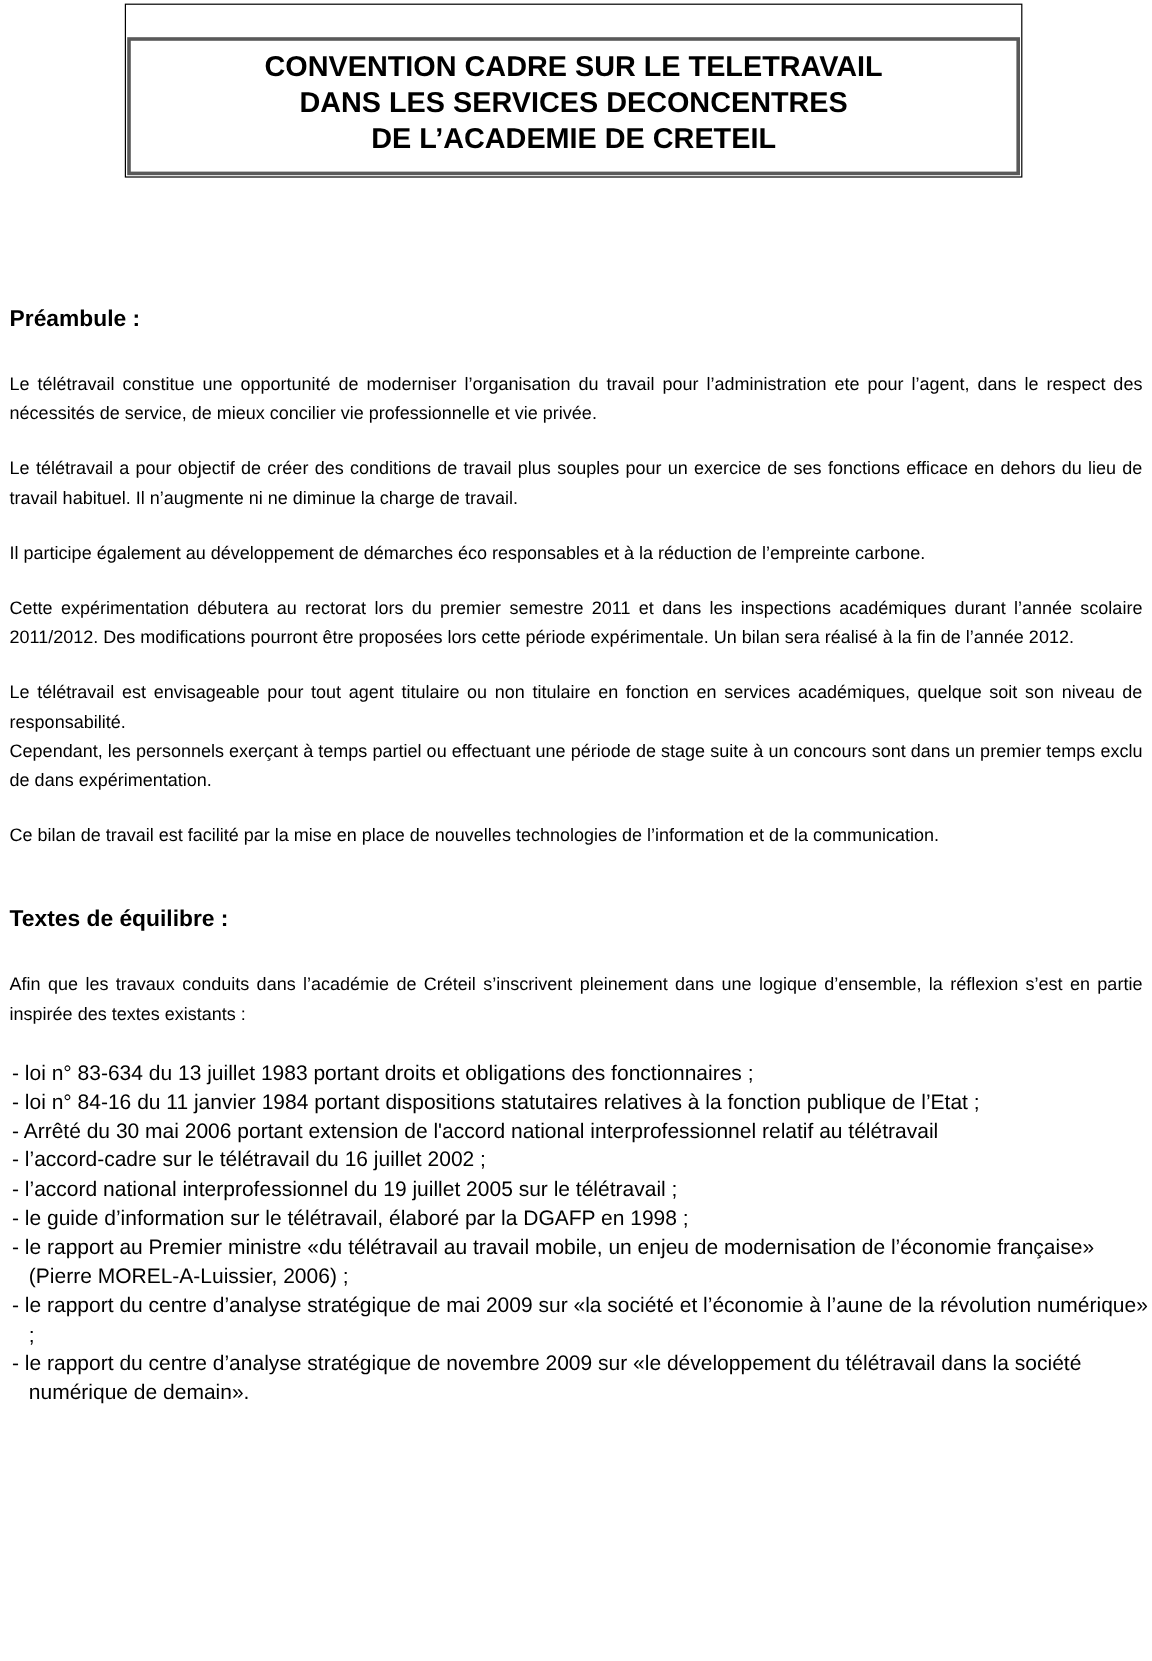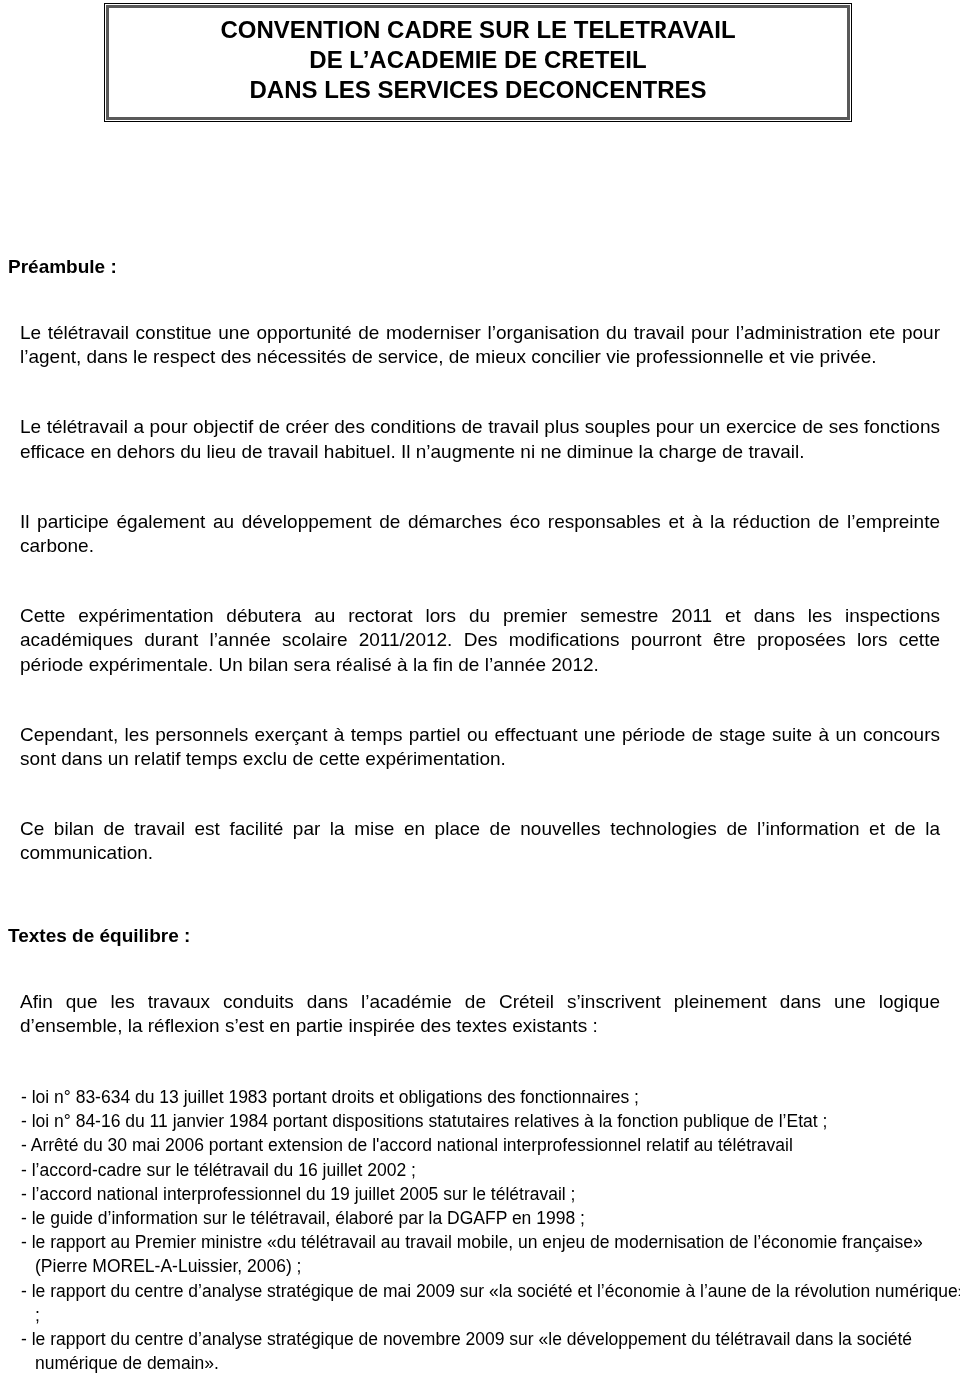--- a/index.html
+++ b/index.html
@@ -30,20 +30,21 @@
   }
   .title-box {
     border: 1px solid #000000;
     padding: 1px;
     background: #ffffff;
   }
   .title-box-inner {
     border: 3px solid #595959;
     padding: 7px 10px 12px 10px;
     background: #ffffff;
+    margin-top: 26px;
   }
   .title-line {
     font-size: 24px;
     font-weight: bold;
     line-height: 30px;
     text-align: center;
     letter-spacing: 0px;
     white-space: nowrap;
   }
 
@@ -60,35 +61,35 @@
     font-weight: bold;
     margin: 0;
     padding: 0;
     line-height: 24px;
     display: block;
   }
   h2.section-heading .u {
   }
 
   p.para {
-    font-size: 19px;
+    font-size: 15px;
     line-height: 24.2px;
-    margin: 12px;
+    margin: 0;
     padding: 0;
     text-align: justify;
     text-justify: inter-word;
   }
 
   .spacer-22 { height: 22px; }
   .spacer-30 { height: 30px; }
   .spacer-46 { height: 46px; }
 
   ul.ref-list {
     list-style: none;
-    margin: 13px;
+    margin: 2px;
     padding: 0;
   }
   ul.ref-list li {
     font-size: 17.5px;
     line-height: 24.2px;
     margin: 0;
     padding: 0 0 0 14px;
     text-indent: -14px;
     text-align: left;
     width: 940px;
@@ -96,41 +97,42 @@
 </style>
 </head>
 <body>
 
 <div class="page">
 
   <div class="title-box-wrap">
     <div class="title-box">
       <div class="title-box-inner">
         <div class="title-line">CONVENTION CADRE SUR LE TELETRAVAIL</div>
+        <div class="title-line">DANS LES SERVICES DECONCENTRES</div>
         <div class="title-line">DE L’ACADEMIE DE CRETEIL</div>
-        <div class="title-line">DANS LES SERVICES DECONCENTRES</div>
       </div>
     </div>
   </div>
 
   <div class="content">
 
     <h2 class="section-heading"><span class="u">Préambule</span><span> :</span></h2>
 
     <div class="spacer-30"></div>
 
     <p class="para">Le télétravail constitue une opportunité de moderniser l’organisation du travail pour l’administration ete pour l’agent, dans le respect des nécessités de service, de mieux concilier vie professionnelle et vie privée.</p>
     <div class="spacer-22"></div>
     <p class="para">Le télétravail a pour objectif de créer des conditions de travail plus souples pour un exercice de ses fonctions efficace en dehors du lieu de travail habituel. Il n’augmente ni ne diminue la charge de travail.</p>
     <div class="spacer-22"></div>
     <p class="para">Il participe également au développement de démarches éco responsables et à la réduction de l’empreinte carbone.</p>
     <div class="spacer-22"></div>
     <p class="para">Cette expérimentation débutera au rectorat lors du premier semestre 2011 et dans les inspections académiques durant l’année scolaire 2011/2012. Des modifications pourront être proposées lors cette période expérimentale. Un bilan sera réalisé à la fin de l’année 2012.</p>
     <div class="spacer-22"></div>
-    <p class="para">Cependant, les personnels exerçant à temps partiel ou effectuant une période de stage suite à un concours sont dans un relatif temps exclu de cette expérimentation.</p>
+    <p class="para">Le télétravail est envisageable pour tout agent titulaire ou non titulaire en fonction en services académiques, quelque soit son niveau de responsabilité.</p>
+    <p class="para">Cependant, les personnels exerçant à temps partiel ou effectuant une période de stage suite à un concours sont dans un premier temps exclu de dans expérimentation.</p>
     <div class="spacer-22"></div>
     <p class="para">Ce bilan de travail est facilité par la mise en place de nouvelles technologies de l’information et de la communication.</p>
 
     <div class="spacer-46"></div>
 
     <h2 class="section-heading"><span class="u">Textes de équilibre :</span></h2>
 
     <div class="spacer-30"></div>
 
     <p class="para">Afin que les travaux conduits dans l’académie de Créteil s’inscrivent pleinement dans une logique d’ensemble, la réflexion s’est en partie inspirée des textes existants :</p>

